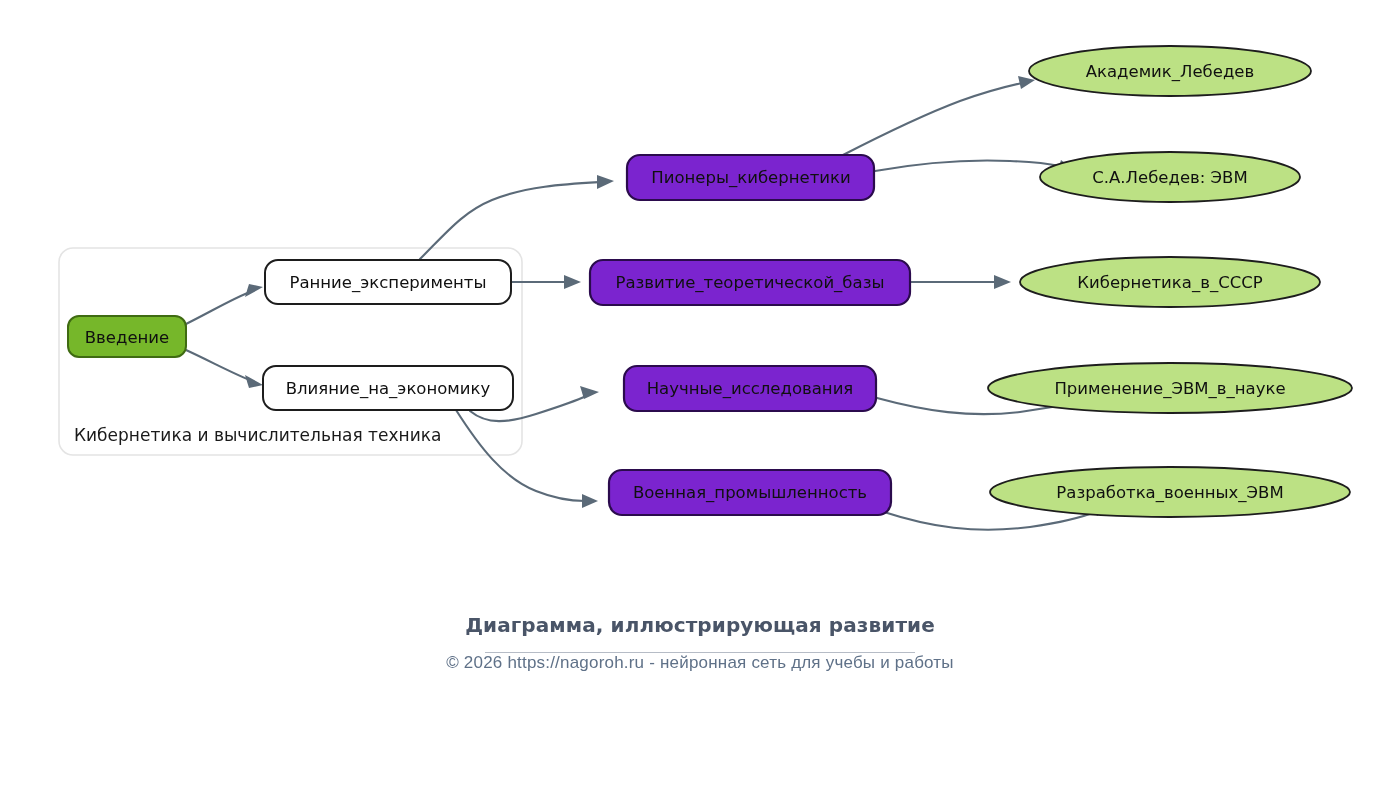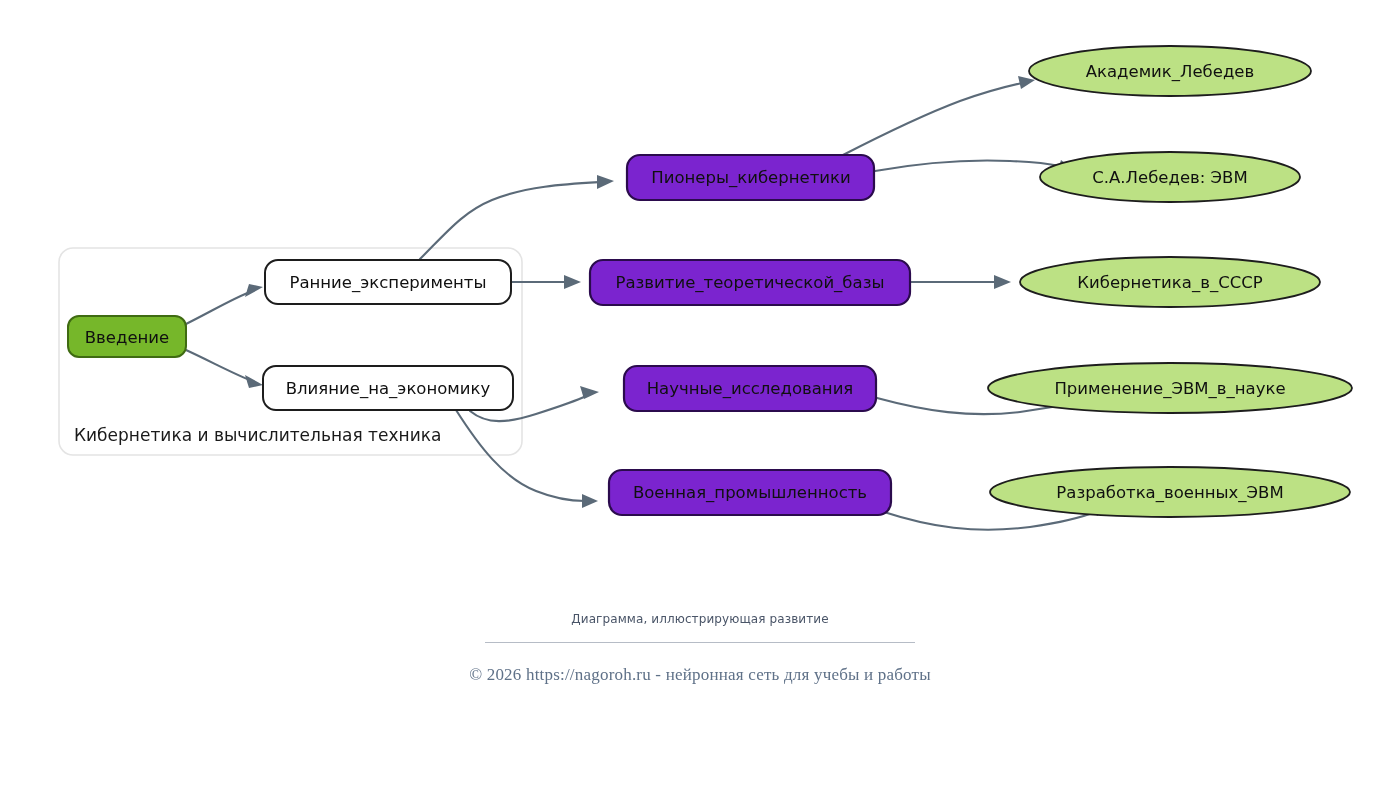--- a/index.html
+++ b/index.html
@@ -53,35 +53,34 @@
   }
   .caption-block {
     position: absolute;
     left: 0;
     top: 612px;
     width: 1400px;
     text-align: center;
   }
   .caption-title {
     font-family: "DejaVu Sans", "Liberation Sans", sans-serif;
-    font-size: 12px;
-    font-weight: normal;
+    font-size: 20px;
+    font-weight: bold;
     color: #4a5568;
     line-height: 1.32;
     letter-spacing: 0.1px;
   }
   .caption-rule {
     width: 430px;
     height: 0;
     border-top: 1px solid #b6bcc6;
     margin: 14px auto 0 auto;
   }
   .caption-copyright {
-    margin-top: 22px;
-    font-family: Liberation Serif, serif;
+    font-family: Liberation Sans, sans-serif;
     font-size: 17px;
     color: #5f7188;
     letter-spacing: 0.2px;
   }
 </style>
 </head>
 <body>
 
 <div id="diagram-root">
 

